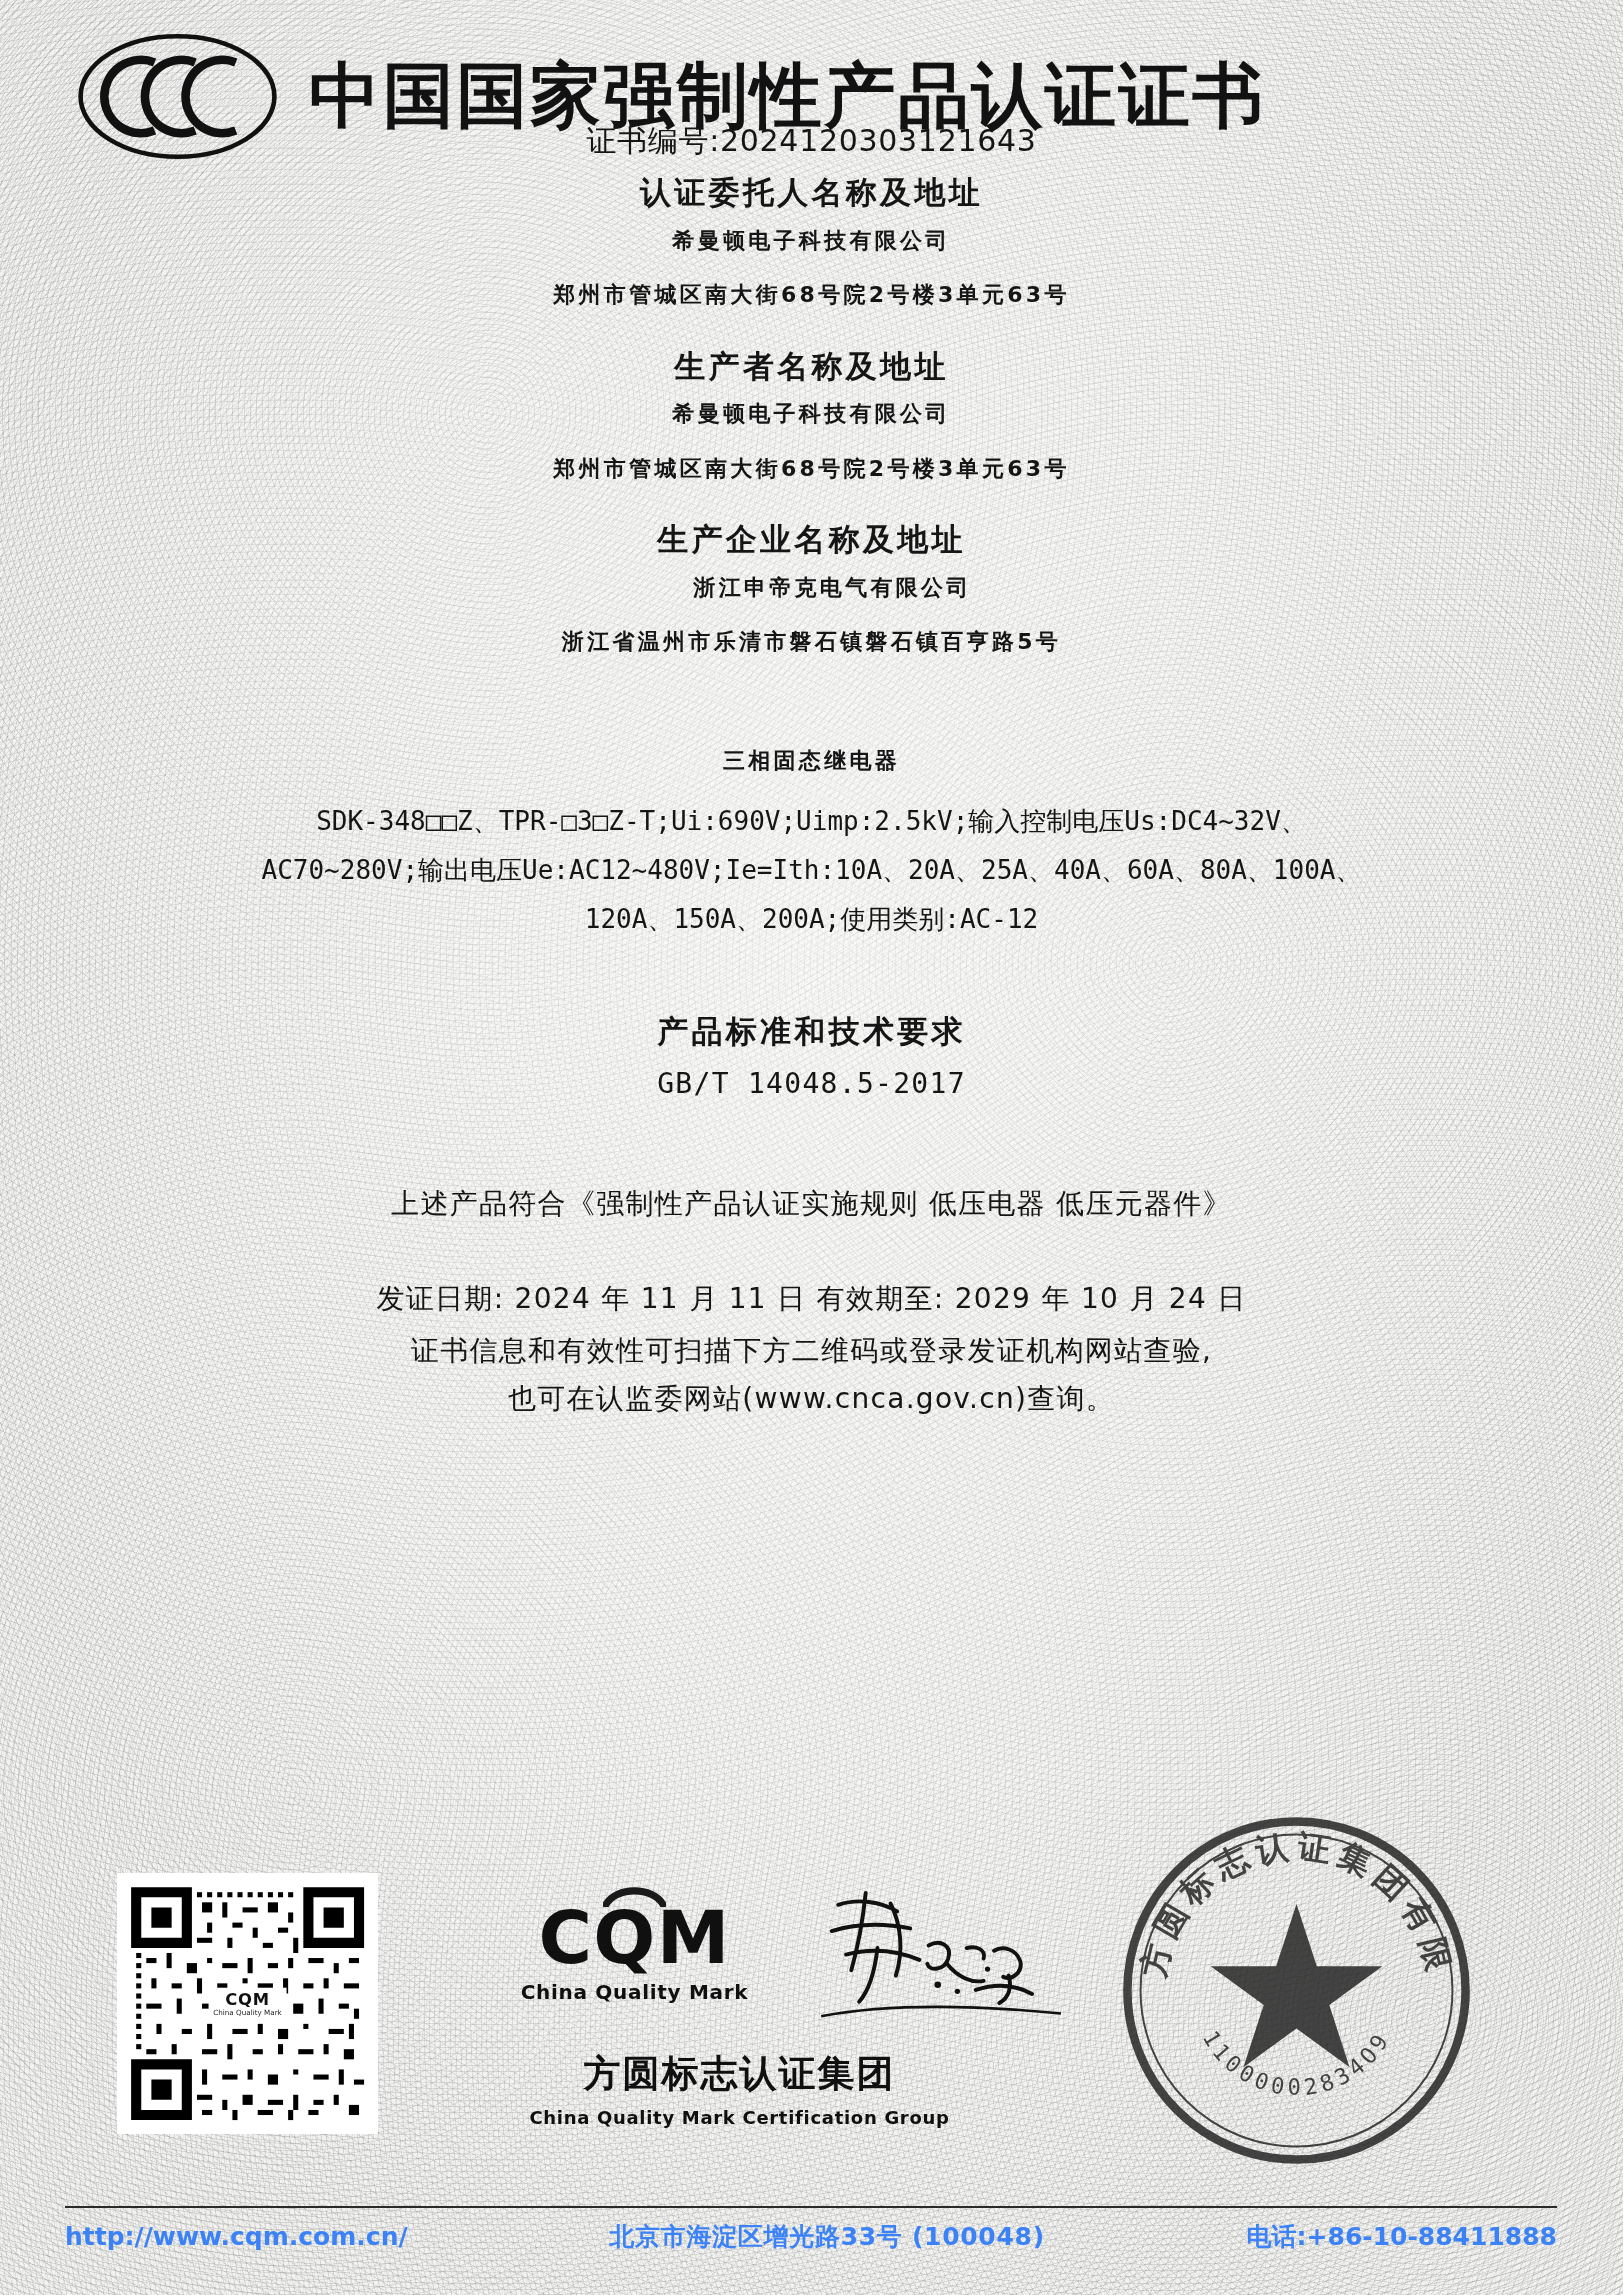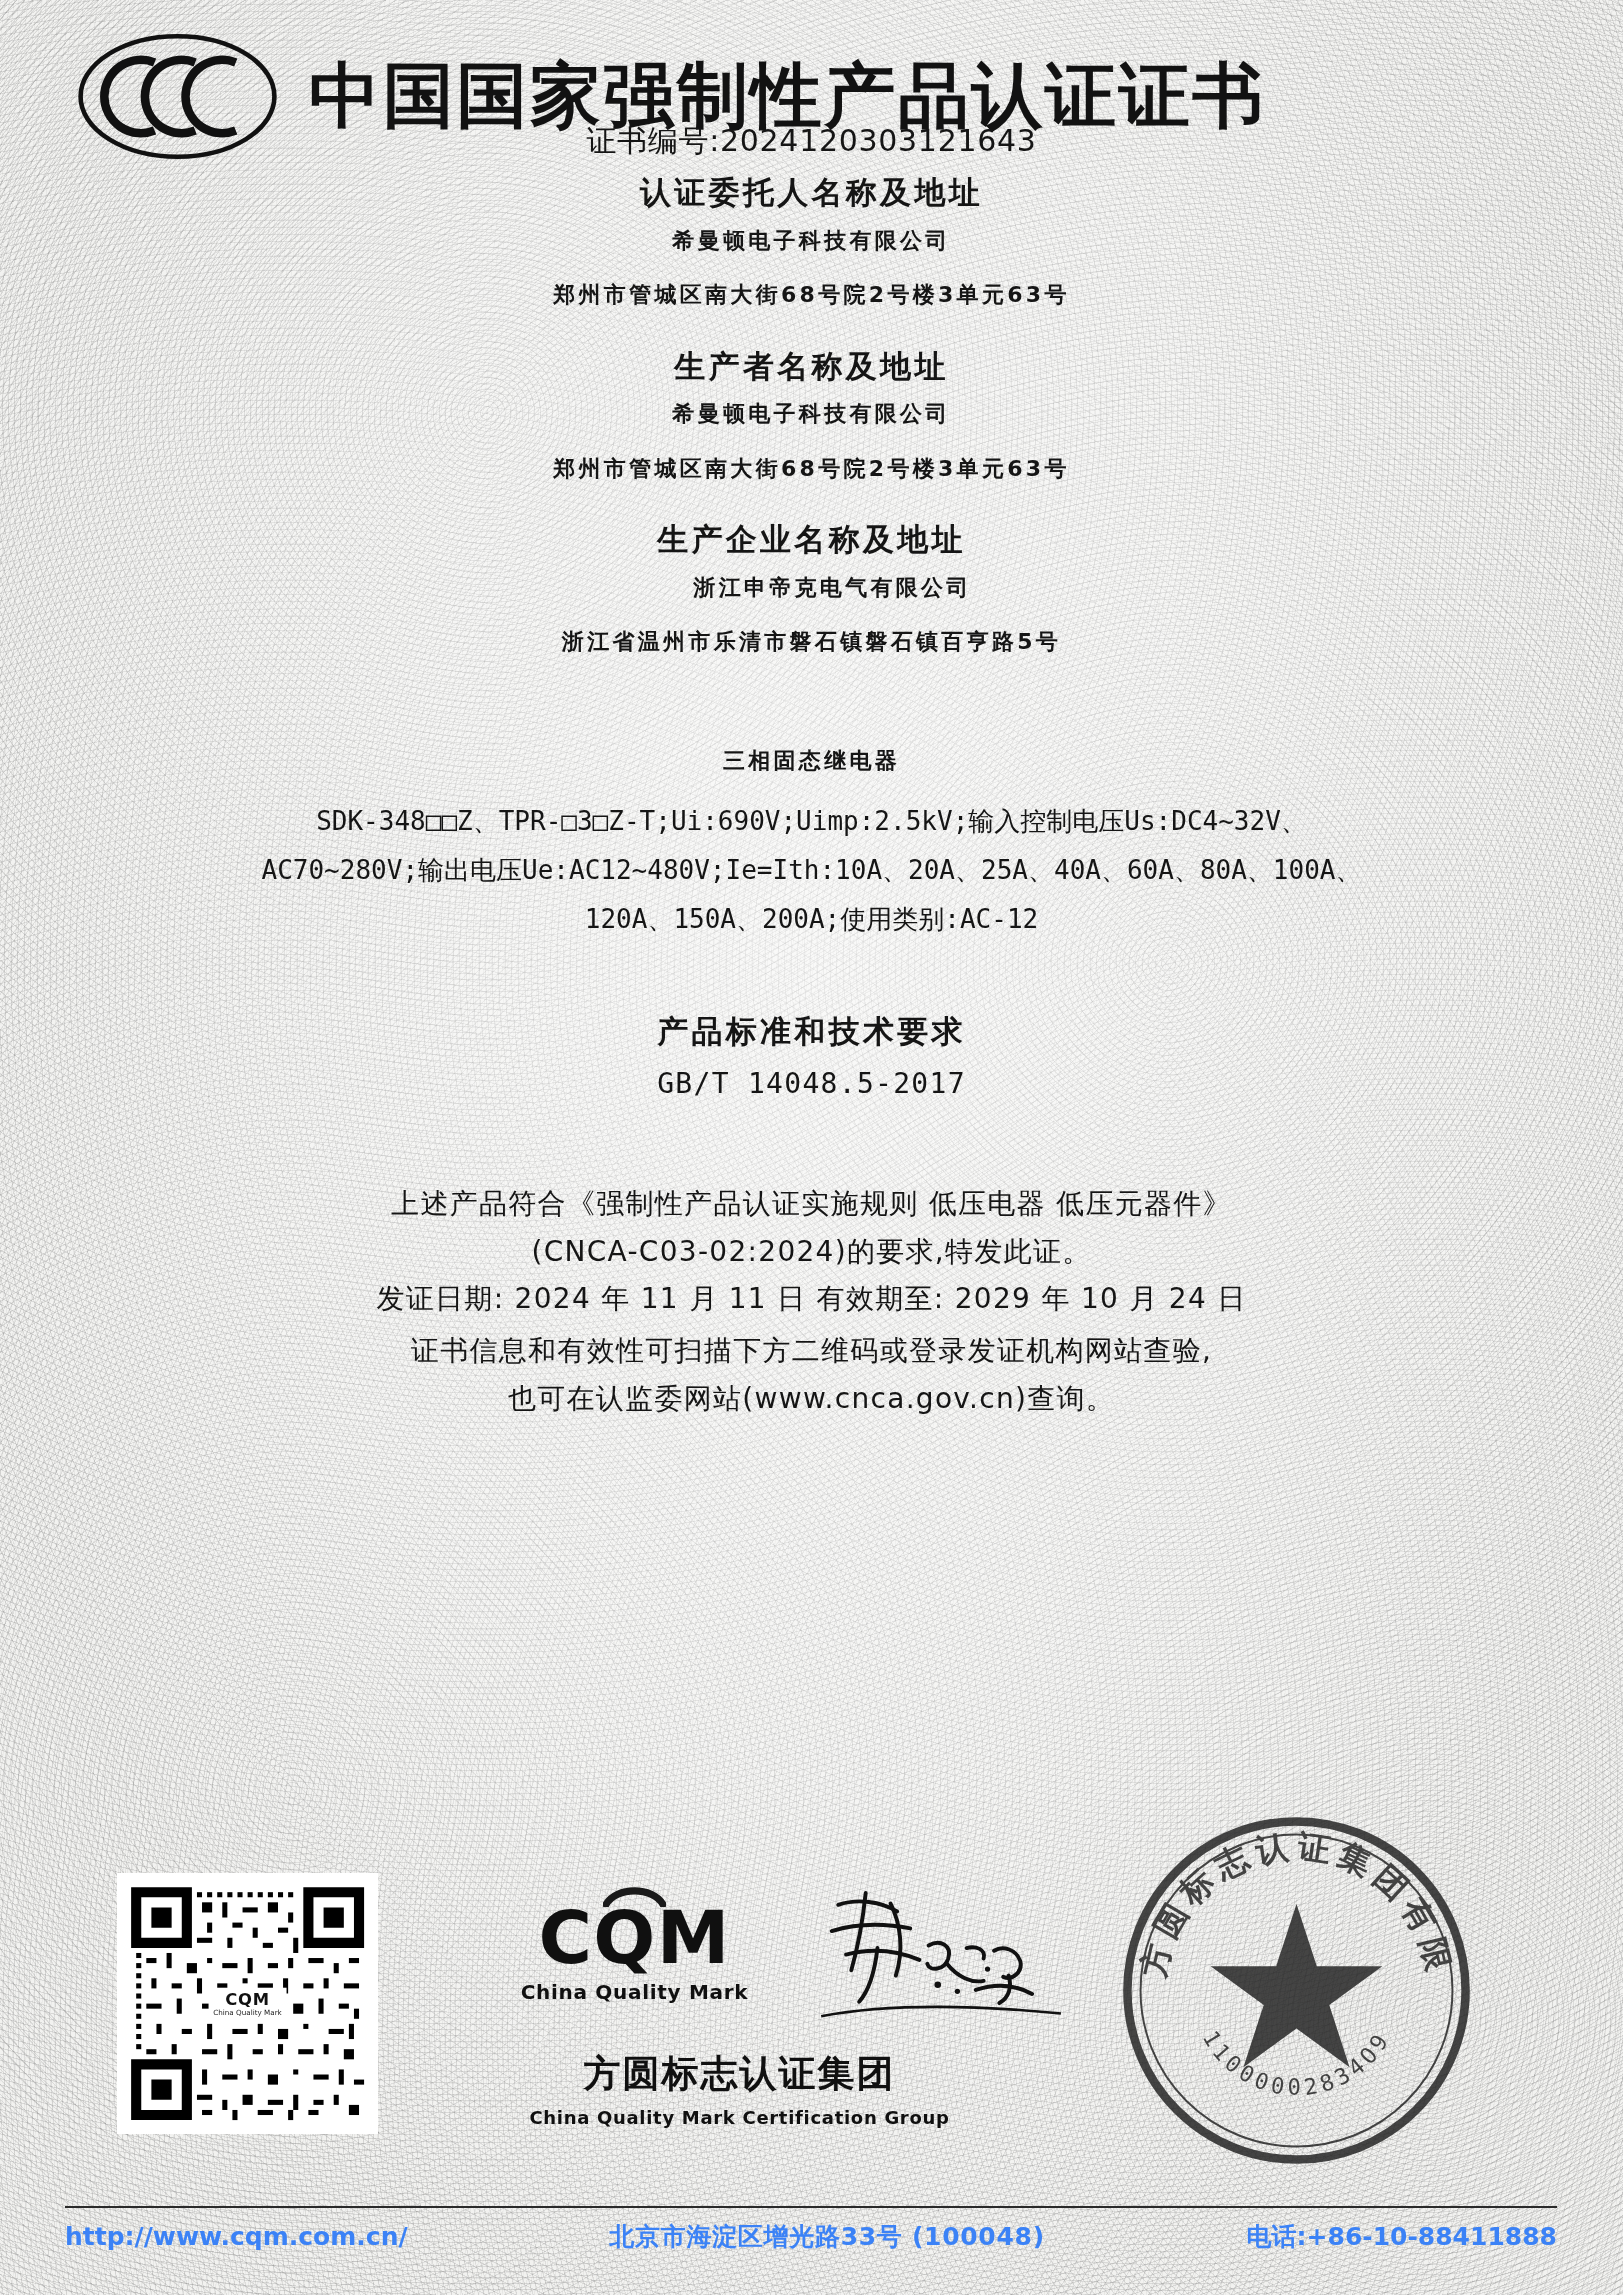--- a/index.html
+++ b/index.html
@@ -272,21 +272,20 @@
 
   <div class="center-row sec-line" style="top:746px;">三相固态继电器</div>
   <div class="center-row mono-line" style="top:804px;">SDK-348□□Z、TPR-□3□Z-T;Ui:690V;Uimp:2.5kV;输入控制电压Us:DC4~32V、</div>
   <div class="center-row mono-line" style="top:853px;">AC70~280V;输出电压Ue:AC12~480V;Ie=Ith:10A、20A、25A、40A、60A、80A、100A、</div>
   <div class="center-row mono-line" style="top:902px;">120A、150A、200A;使用类别:AC-12</div>
 
   <div class="center-row sec-title" style="top:1011px;">产品标准和技术要求</div>
   <div class="center-row std-line" style="top:1067px;">GB/T 14048.5-2017</div>
 
   <div class="center-row para-line" style="top:1185px;">上述产品符合《强制性产品认证实施规则 低压电器 低压元器件》</div>
-  <div class="center-row para-line" style="top:1233px;">(CNCA-C03-02:2024)的要求,特发此证。</div>
   <div class="center-row para-line" style="top:1280px;">发证日期: 2024 年 11 月 11 日  有效期至: 2029 年 10 月 24 日</div>
   <div class="center-row para-line" style="top:1332px;">证书信息和有效性可扫描下方二维码或登录发证机构网站查验,</div>
   <div class="center-row para-line" style="top:1380px;">也可在认监委网站(www.cnca.gov.cn)查询。</div>
 
   <div class="qr-block">
     <div class="qr-canvas">
       <svg viewBox="0 0 100 100" width="100%" height="100%">
         <rect x="0" y="0" width="100" height="100" fill="#ffffff"></rect>
         <g fill="#000000">
 

